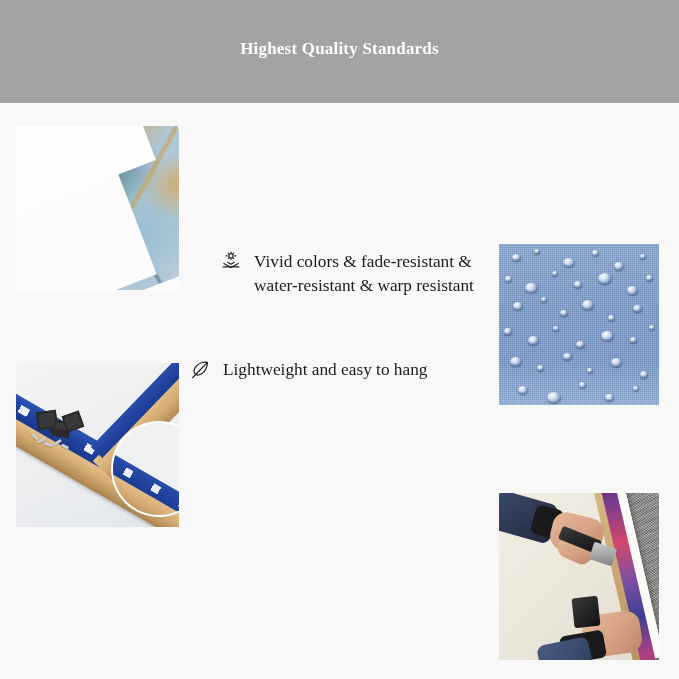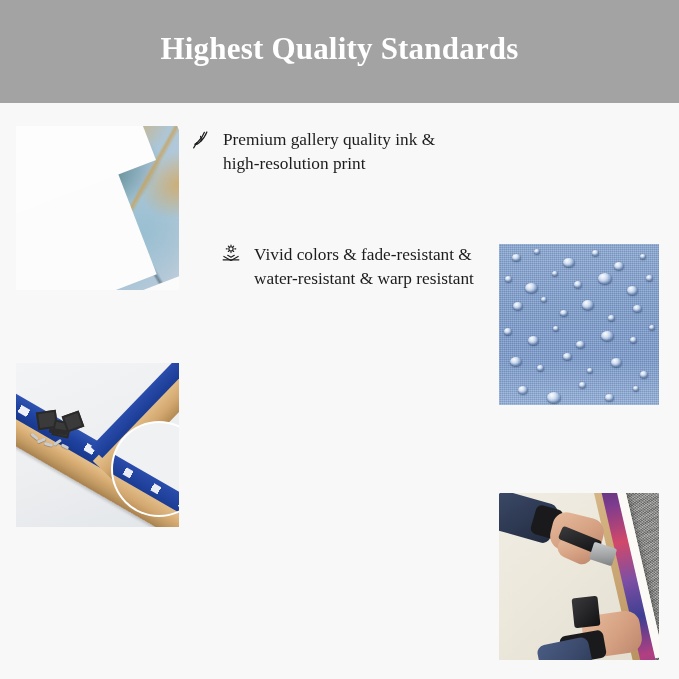--- a/index.html
+++ b/index.html
@@ -32,21 +32,21 @@
     background: #a3a3a3;
     display: flex;
     flex-direction: column;
     align-items: center;
     justify-content: center;
     box-sizing: border-box;
     padding-top: 2px;
   }
   .header-title {
     color: #ffffff;
-    font-size: 31px;
+    font-size: 17px;
     font-weight: bold;
     letter-spacing: 0.2px;
     line-height: 1.1;
     margin: 0 0 7px 0;
     text-align: center;
     font-family: "Liberation Serif", "DejaVu Serif", serif;
   }
   .header-subtitle {
     color: #ffffff;
     font-size: 18.5px;
@@ -79,21 +79,21 @@
   }
   .feature-text {
     font-size: 17.3px;
     line-height: 1.38;
     color: #1c1c1c;
     font-family: "Liberation Serif", "DejaVu Serif", serif;
     white-space: pre-line;
   }
 
   .feature-1 { left: 188px; top: 128px; width: 290px; }
-  .feature-2 { left: 219px; top: 243px; width: 290px; }
+  .feature-2 { left: 219px; top: 250px; width: 290px; }
   .feature-3 { left: 188px; top: 358px; width: 290px; }
   .feature-4 { left: 214px; top: 493px; width: 290px; }
 
   
   .photo {
     position: absolute;
     overflow: hidden;
     background: #ffffff;
   }
 
@@ -369,32 +369,20 @@
 
   <div class="photo ph1">
     <div class="bg"></div>
     <div class="canvas"></div>
     <div class="veins"></div>
     <div class="edge-hi"></div>
     <div class="white-corner-bl"></div>
     <div class="white-corner-tl"></div>
   </div>
 
-  <div class="feature feature-1">
-    <span class="feature-icon">
-      <svg width="22" height="22" viewBox="0 0 24 24" fill="none" stroke="#1c1c1c" stroke-width="1.3" stroke-linecap="round" stroke-linejoin="round">
-        <path d="M19.5 3.2c-1.6 4.2-4.6 8.6-8.2 11.6-1.1.9-2.1 1.6-3 2"></path>
-        <path d="M16.8 3.6c-1.5 4.1-4.3 8.2-7.7 11.1-1 .9-2 1.5-2.8 1.9"></path>
-        <path d="M8.3 15.1 5.1 20.6"></path>
-        <path d="M12.6 7.9c.6 1.6.9 3.3.8 4.9"></path>
-      </svg>
-    </span>
-    <span class="feature-text">Premium gallery quality ink &amp;
-high-resolution print</span>
-  </div>
 
   <div class="photo ph2">
     <div class="fabric"></div>
     <div class="weave"></div>
     <div class="drops">
       <i class="drop" style="left:8%;top:6%;width:9px;height:7px;"></i>
       <i class="drop" style="left:22%;top:3%;width:6px;height:5px;"></i>
       <i class="drop" style="left:40%;top:9%;width:12px;height:9px;"></i>
       <i class="drop" style="left:58%;top:4%;width:7px;height:6px;"></i>
       <i class="drop" style="left:72%;top:11%;width:10px;height:8px;"></i>
@@ -467,20 +455,29 @@
     <div class="screw" style="left:45px;top:82px;width:8px;height:3px;transform:rotate(26deg);"></div>
 
     <div class="hook" style="left:101px;top:92px;transform:rotate(26deg);"></div>
 
     <div class="circle-inset">
       <div class="ci-bar"></div>
       <div class="ci-tape"></div>
     </div>
   </div>
 
+  <div class="feature feature-3">
+    <span class="feature-icon">
+      <svg width="22" height="22" viewBox="0 0 24 24" fill="none" stroke="#1c1c1c" stroke-width="1.3" stroke-linecap="round" stroke-linejoin="round">
+        <path d="M20.2 3.6c-5.4-.6-11 1.8-13.6 6.1-1.5 2.5-1.3 5 .2 6.5 1.5 1.5 4 1.7 6.5.2 4.3-2.6 6.7-8.2 6.9-12.8z"></path>
+        <path d="M19.6 4.2 4.1 20.2"></path>
+      </svg>
+    </span>
+    <span class="feature-text">Lightweight and easy to hang</span>
+  </div>
 
   <div class="photo ph4">
     <div class="carpet"></div>
     <div class="canvas4"></div>
     <div class="canvas4-edge"></div>
     <div class="wood4"></div>
     <div class="stripe"></div>
 
     <div class="sleeve" style="left:-6px;top:4px;width:62px;height:40px;transform:rotate(16deg);"></div>
     <div class="cuff" style="left:34px;top:14px;width:28px;height:30px;transform:rotate(16deg);"></div>

